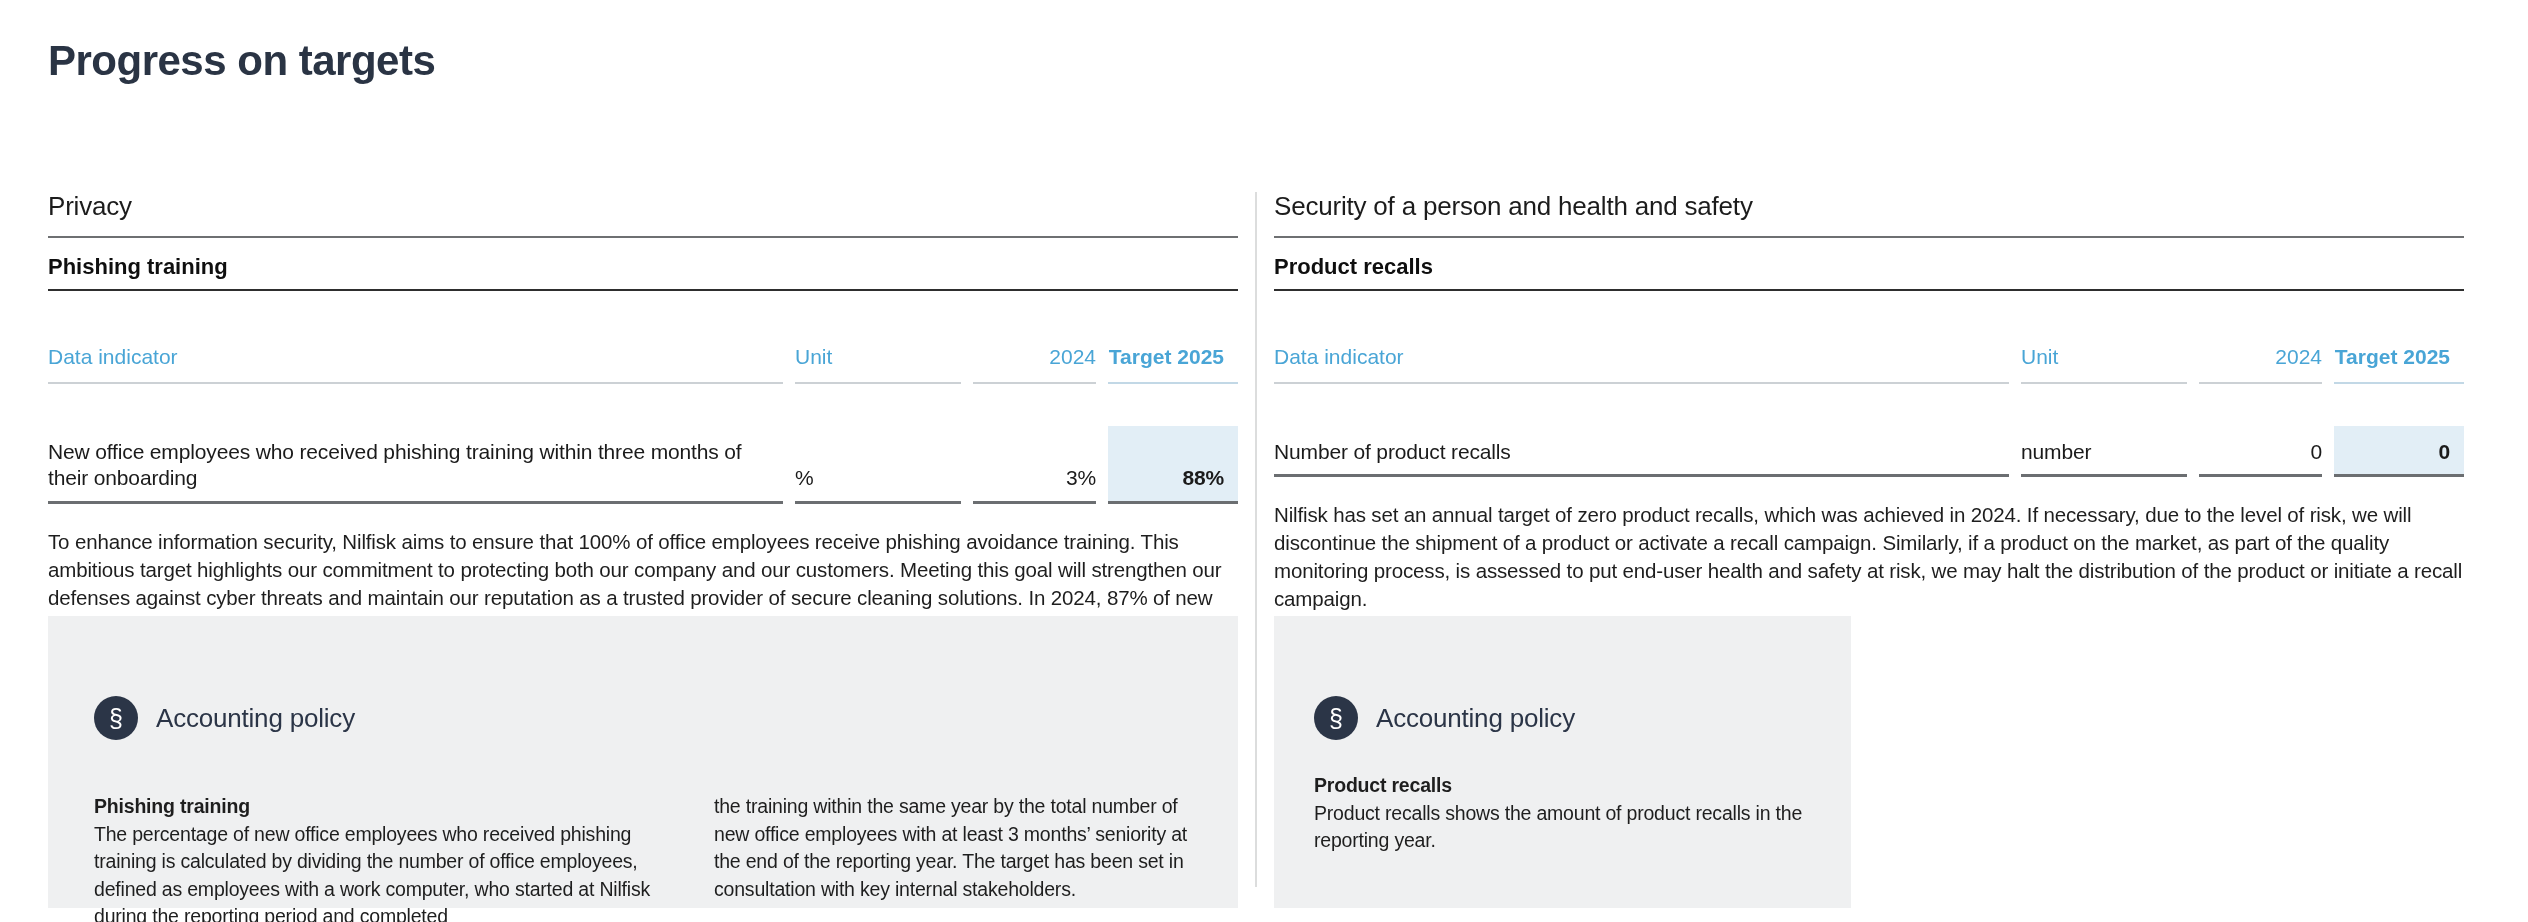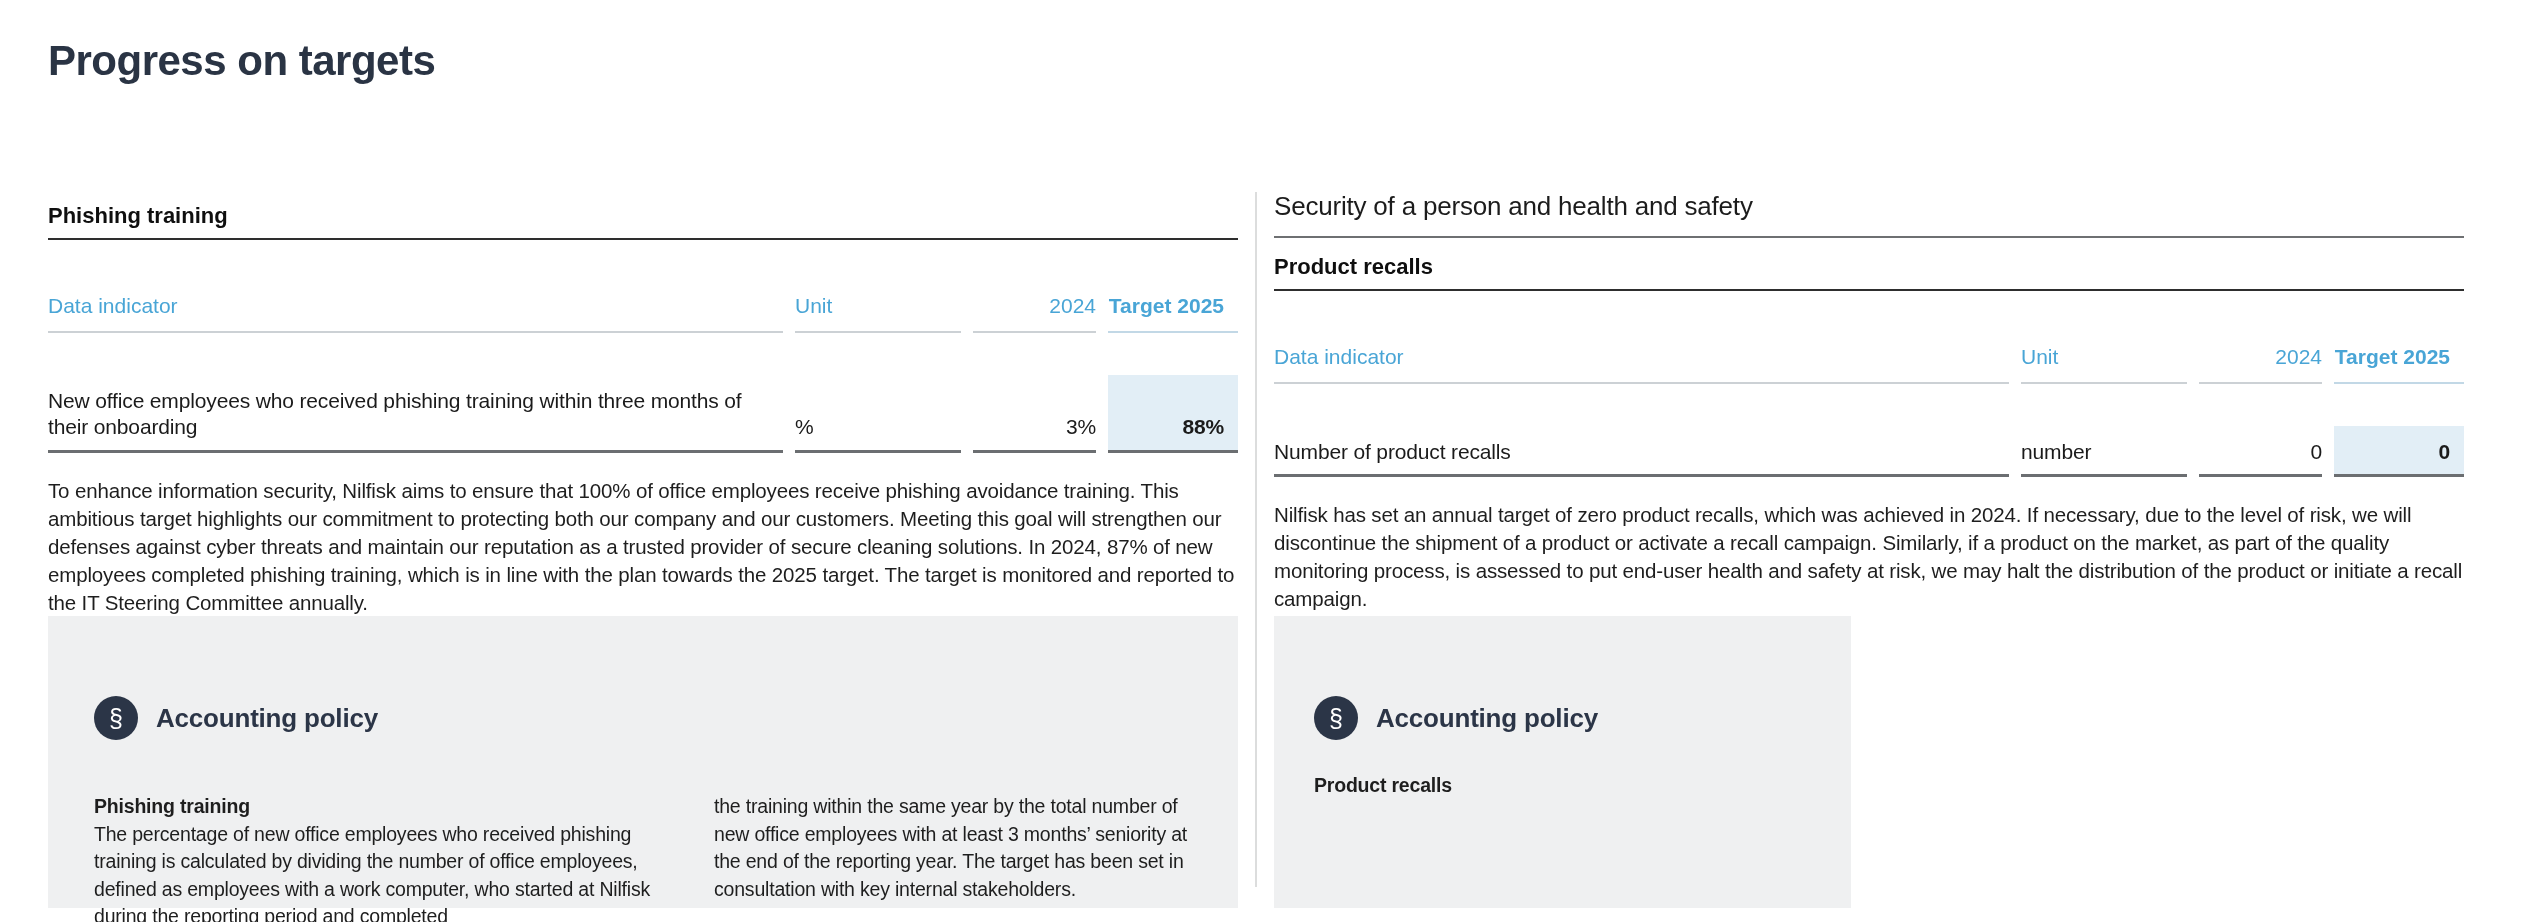--- a/index.html
+++ b/index.html
@@ -116,21 +116,21 @@
     width: 44px; height: 44px;
     border-radius: 50%;
     background: #2b3547;
     color: #ffffff;
     display: flex; align-items: center; justify-content: center;
     font-size: 25px;
     flex: 0 0 44px;
   }
   .policy-title {
     font-size: 26px;
-    font-weight: bold;
+    font-weight: normal;
     color: #2b3547;
     letter-spacing: -0.2px;
   }
   .policy-cols {
     display: grid;
     grid-template-columns: 575px 1fr;
     column-gap: 45px;
     margin-top: 32px;
   }
   .policy-sub, .policy-text {
@@ -146,20 +146,21 @@
 </head>
 <body>
 
 <div class="page">
 
   <h1 class="title">Progress on targets</h1>
 
   <div class="v-divider"></div>
 
   <section class="col col-left">
+    <h2 class="sec-title">Privacy</h2>
     <h3 class="sub-title">Phishing training</h3>
 
     <div class="tbl">
       <div class="t-row t-head">
         <div class="cell">Data indicator</div>
         <div class="cell">Unit</div>
         <div class="cell num">2024</div>
         <div class="cell num target-h">Target 2025</div>
       </div>
       <div class="t-row t-data">
@@ -210,17 +211,18 @@
 
     <p class="body-text">Nilfisk has set an annual target of zero product recalls, which was achieved in 2024. If necessary, due to the level of risk, we will discontinue the shipment of a product or activate a recall campaign. Similarly, if a product on the market, as part of the quality monitoring process, is assessed to put end-user health and safety at risk, we may halt the distribution of the product or initiate a recall campaign.</p>
 
     <div class="policy-box">
       <div class="policy-head">
         <span class="policy-icon">§</span>
         <span class="policy-title">Accounting policy</span>
       </div>
       <div class="policy-single">
         <p class="policy-sub">Product recalls</p>
+        <p class="policy-text">Product recalls shows the amount of product recalls in the reporting year.</p>
       </div>
     </div>
   </section>
 
 </div>
 
 </body></html>

